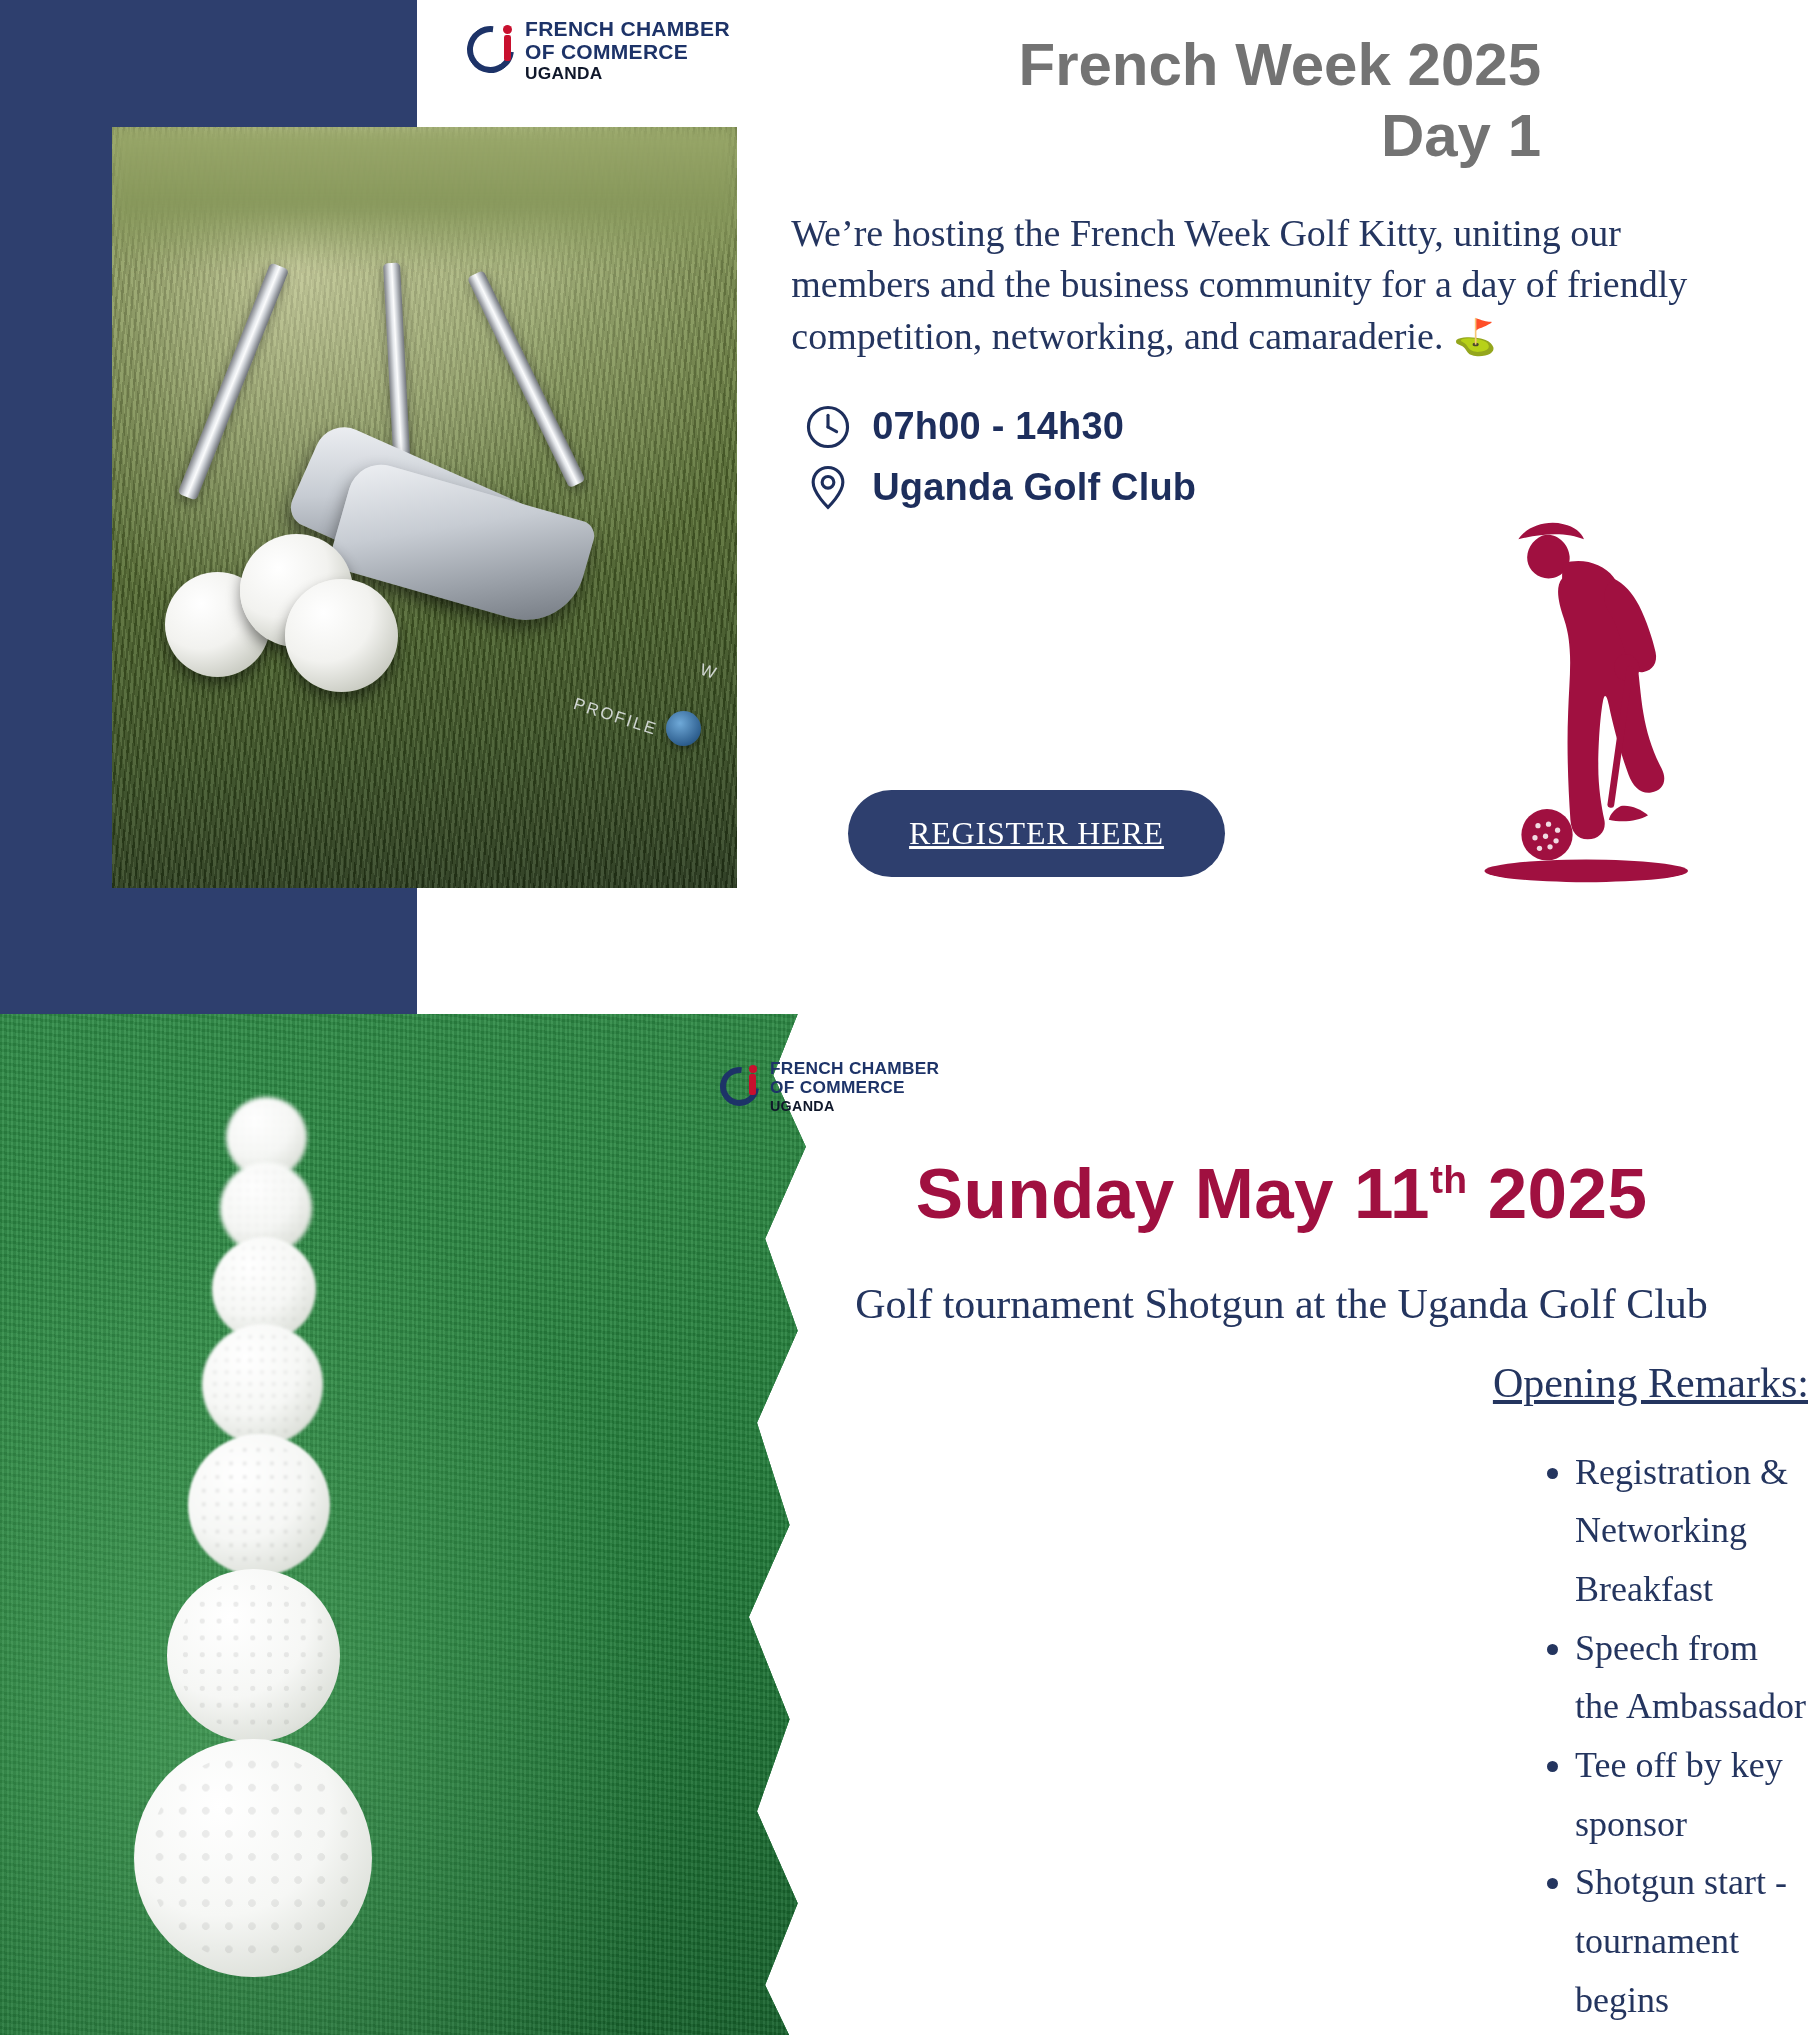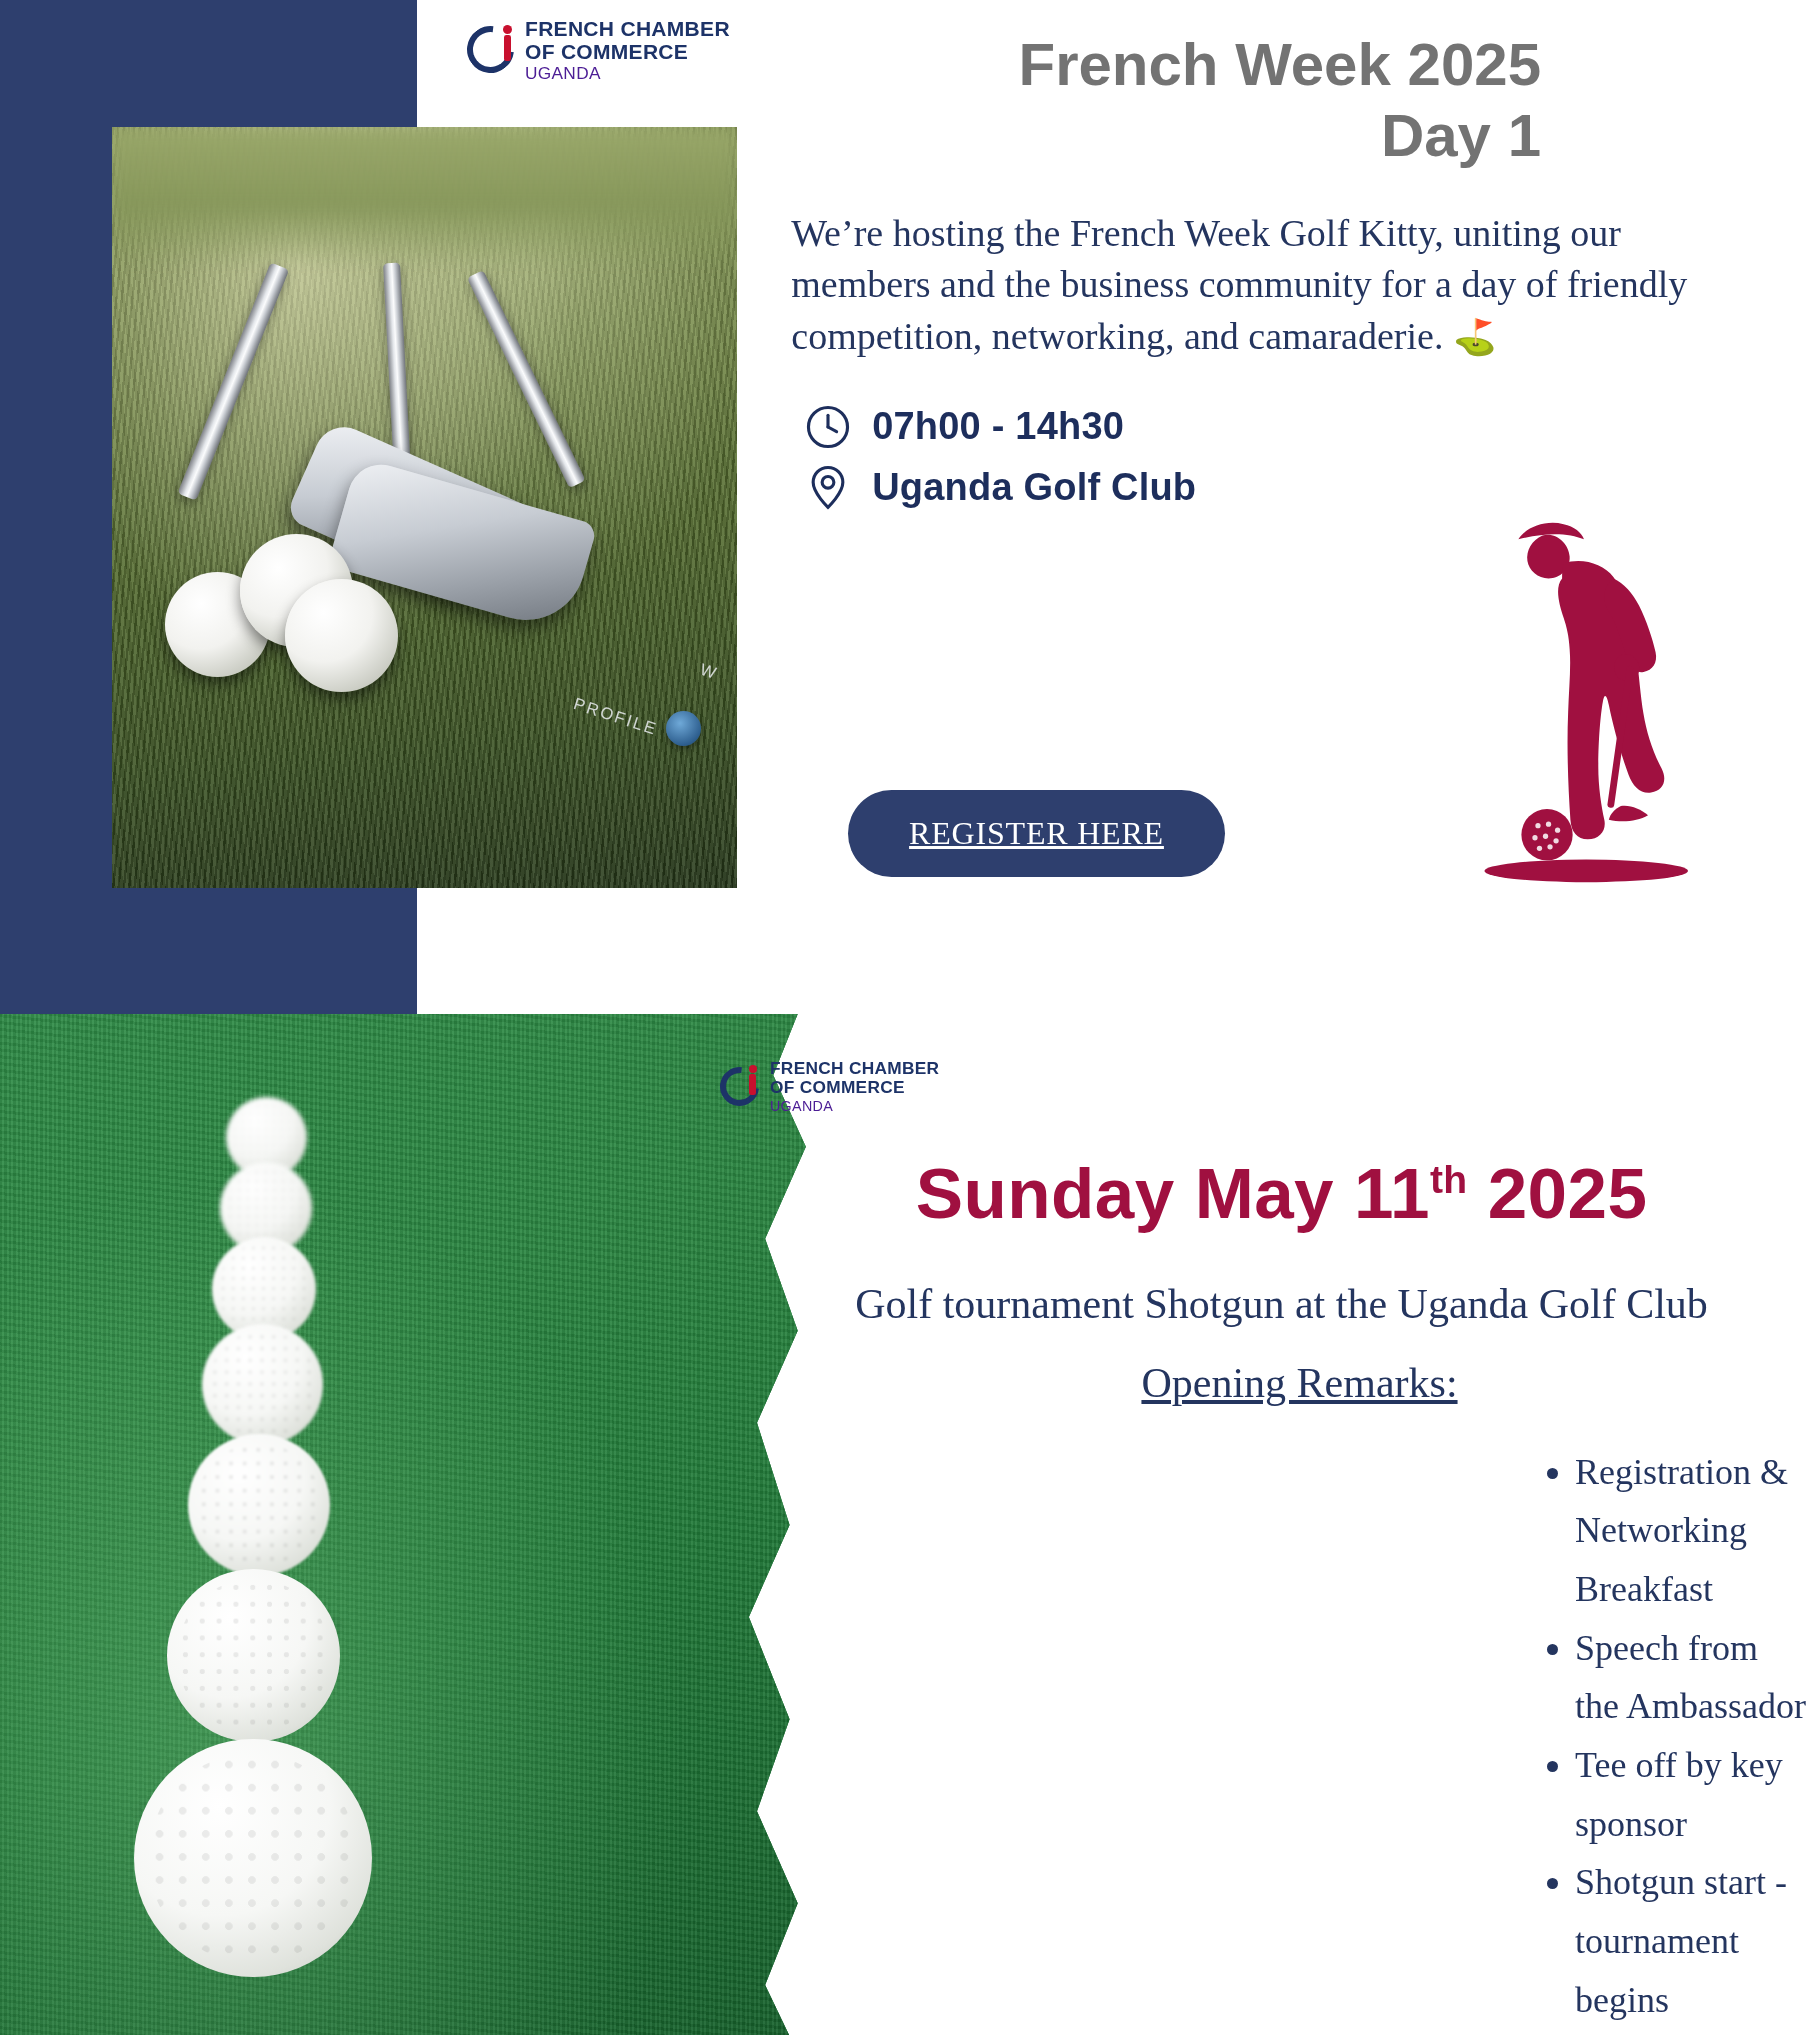--- a/index.html
+++ b/index.html
@@ -114,21 +114,21 @@
     width: 7.5px; height: 26px; background: #c8102e; border-radius: 2.3px;
   }
   .logo .mark .i-dot {
     position: absolute; right: 2.3px; top: -1.5px;
     width: 9px; height: 9px; background: #c8102e; border-radius: 50%;
   }
   .logo .words { line-height: 1.12; font-family: "Liberation Sans", sans-serif; }
   .logo .l1, .logo .l2 {
     font-weight: bold; color: #1d3368; letter-spacing: 0.3px;
   }
-  .logo .l3 { font-weight: normal; color: #4c1d95; letter-spacing: 0.3px; }
+  .logo .l3 { font-weight: bold; color: #0f172a; letter-spacing: 0.3px; }
 
   .logo-top { position: absolute; left: 467px; top: 16.6px; }
   .logo-top .l1, .logo-top .l2 { font-size: 21px; }
   .logo-top .l3 { font-size: 17.3px; }
 
   .logo-bottom { position: absolute; left: 720px; top: 1059px; }
   .logo-bottom .mark { width: 39px; height: 39px; }
   .logo-bottom .mark .c-outer { border-width: 6px; }
   .logo-bottom .mark .i-bar { height: 21px; width: 6.8px; top: 7.5px; }
   .logo-bottom .mark .i-dot { width: 7.5px; height: 7.5px; }
@@ -256,21 +256,21 @@
   .date-title sup { font-size: .55em; }
   .subhead {
     margin: 44px auto 0;
     width: 972px;
     font-size: 42px;
     line-height: 1.28;
     color: #24355f;
   }
   .opening {
     margin: 27px 0 0 36px;
-    text-align: center;
+    text-align: right;
     font-size: 42px;
     color: #24355f;
     text-decoration: underline;
   }
   .agenda {
     margin: 36px 0 0 0;
     padding: 0 0 0 821px;
     text-align: left;
     list-style: disc;
     color: #24355f;

